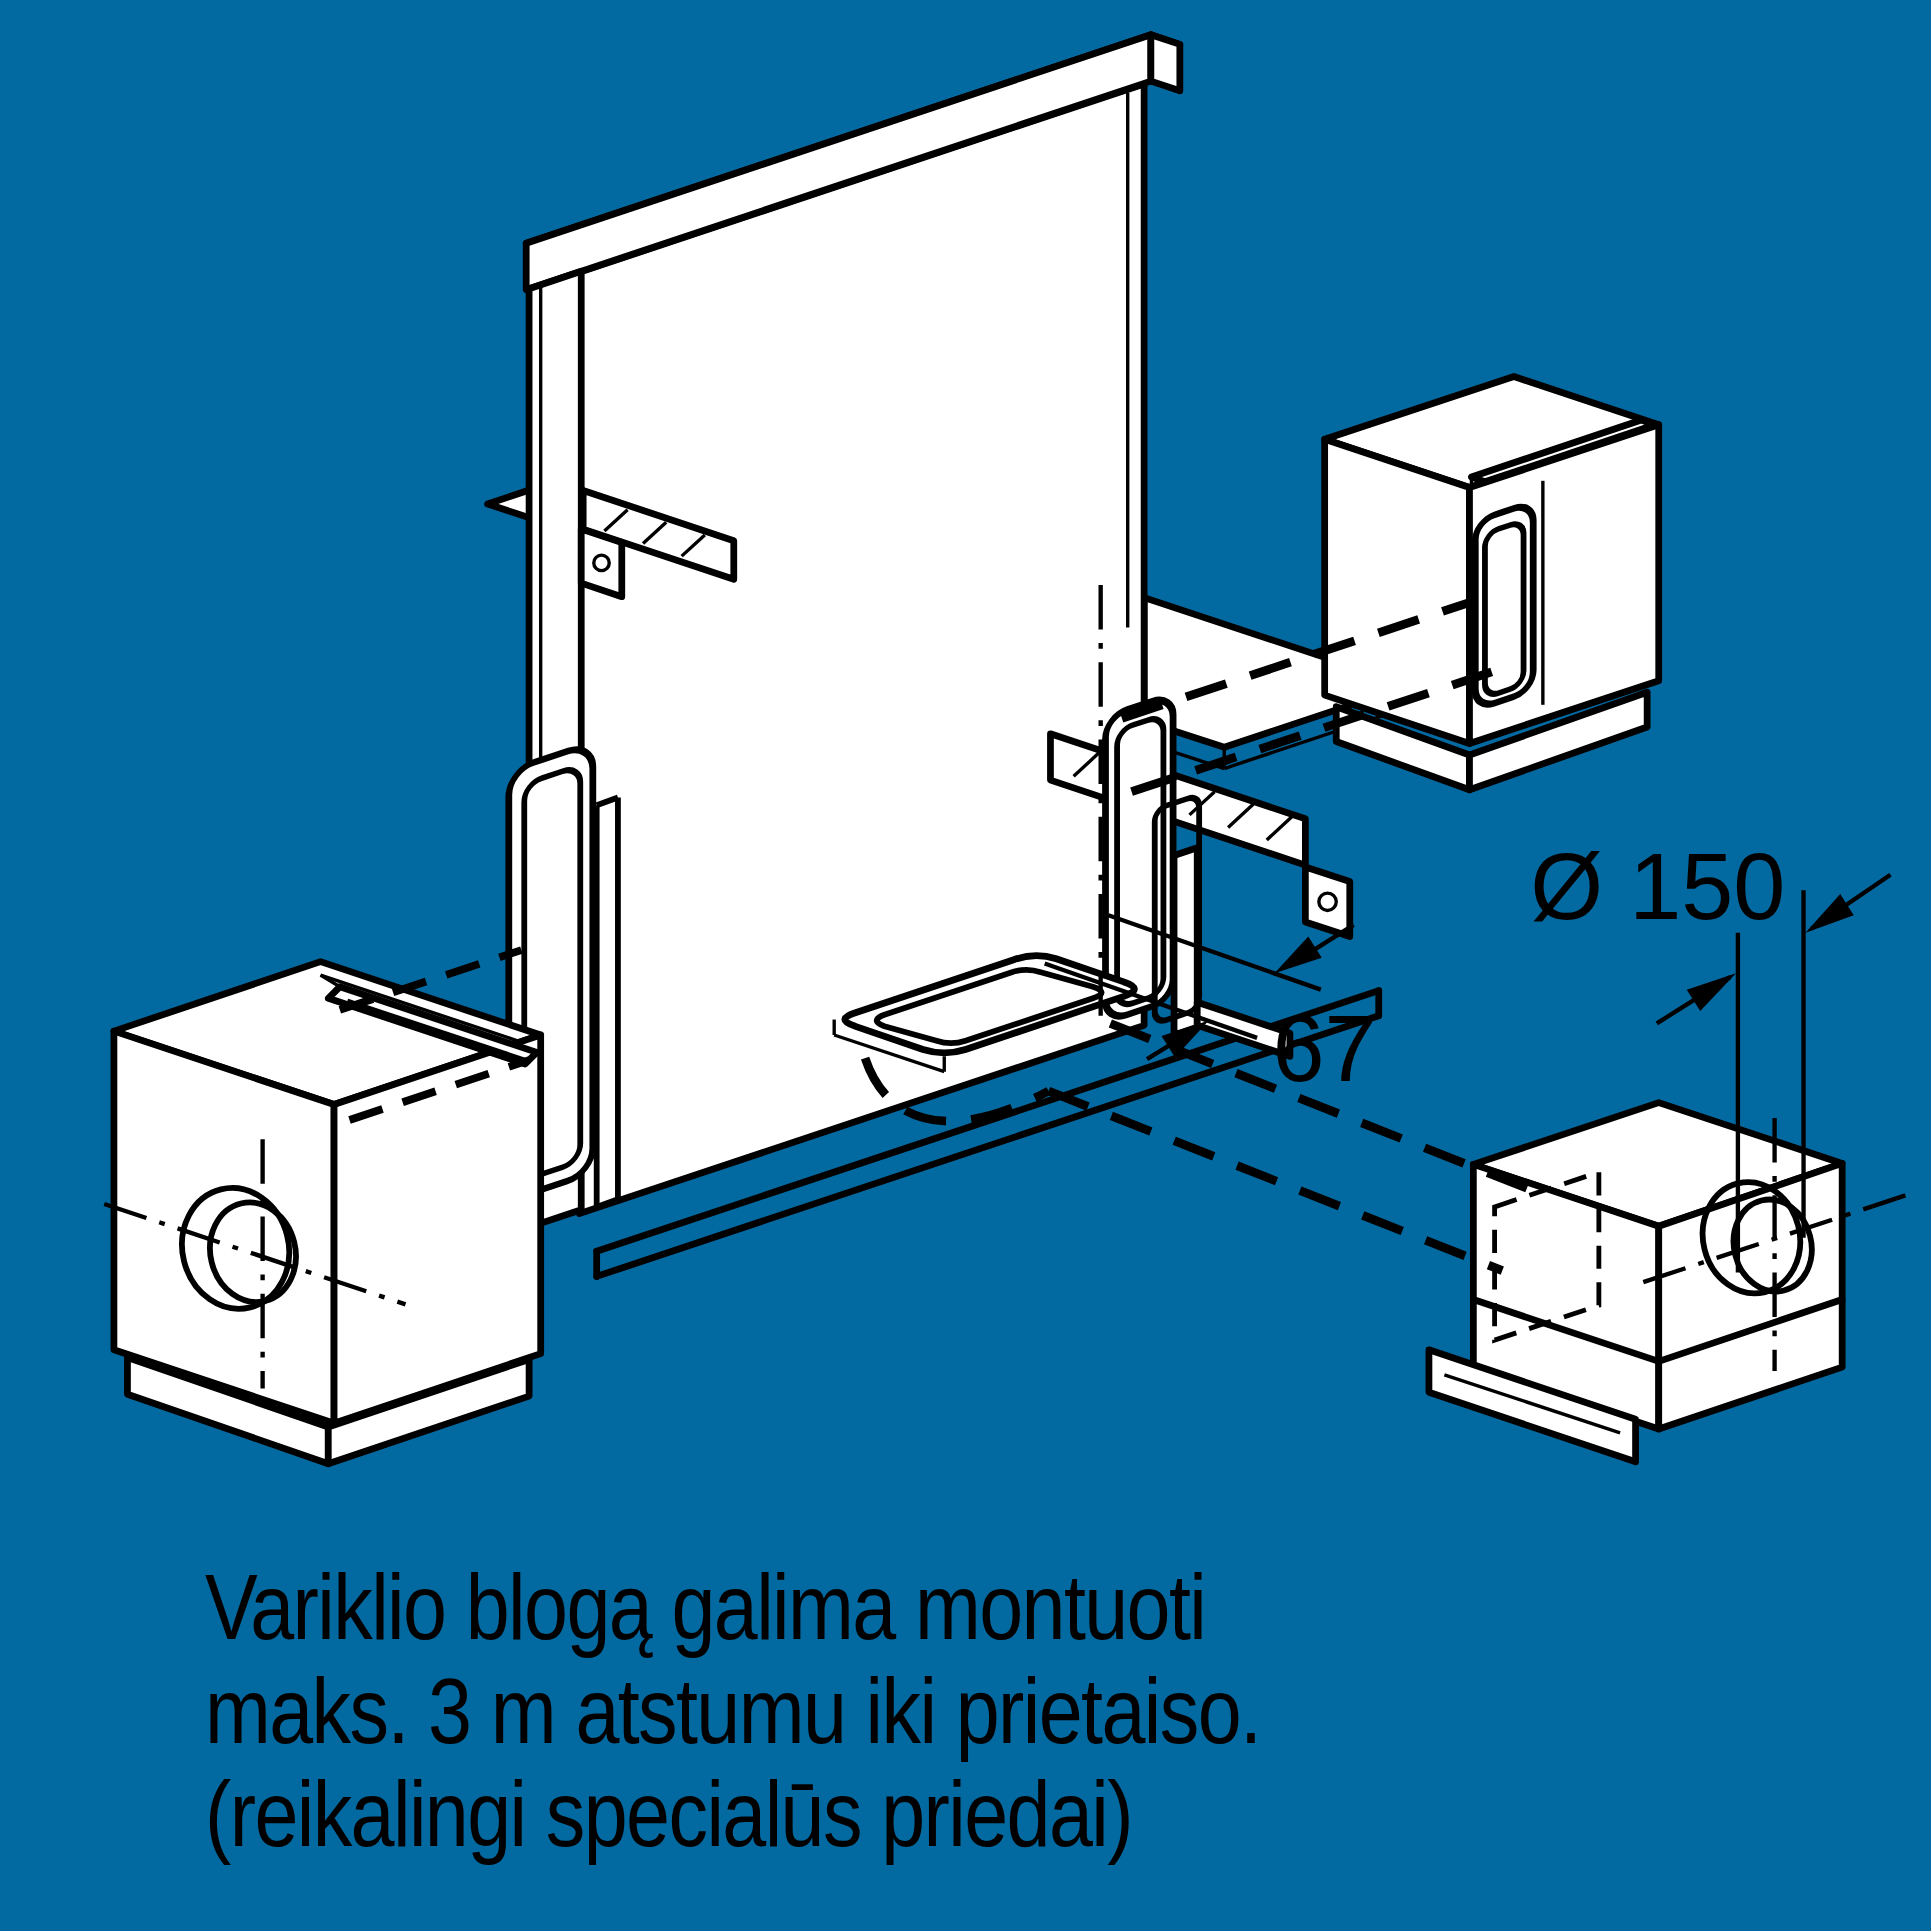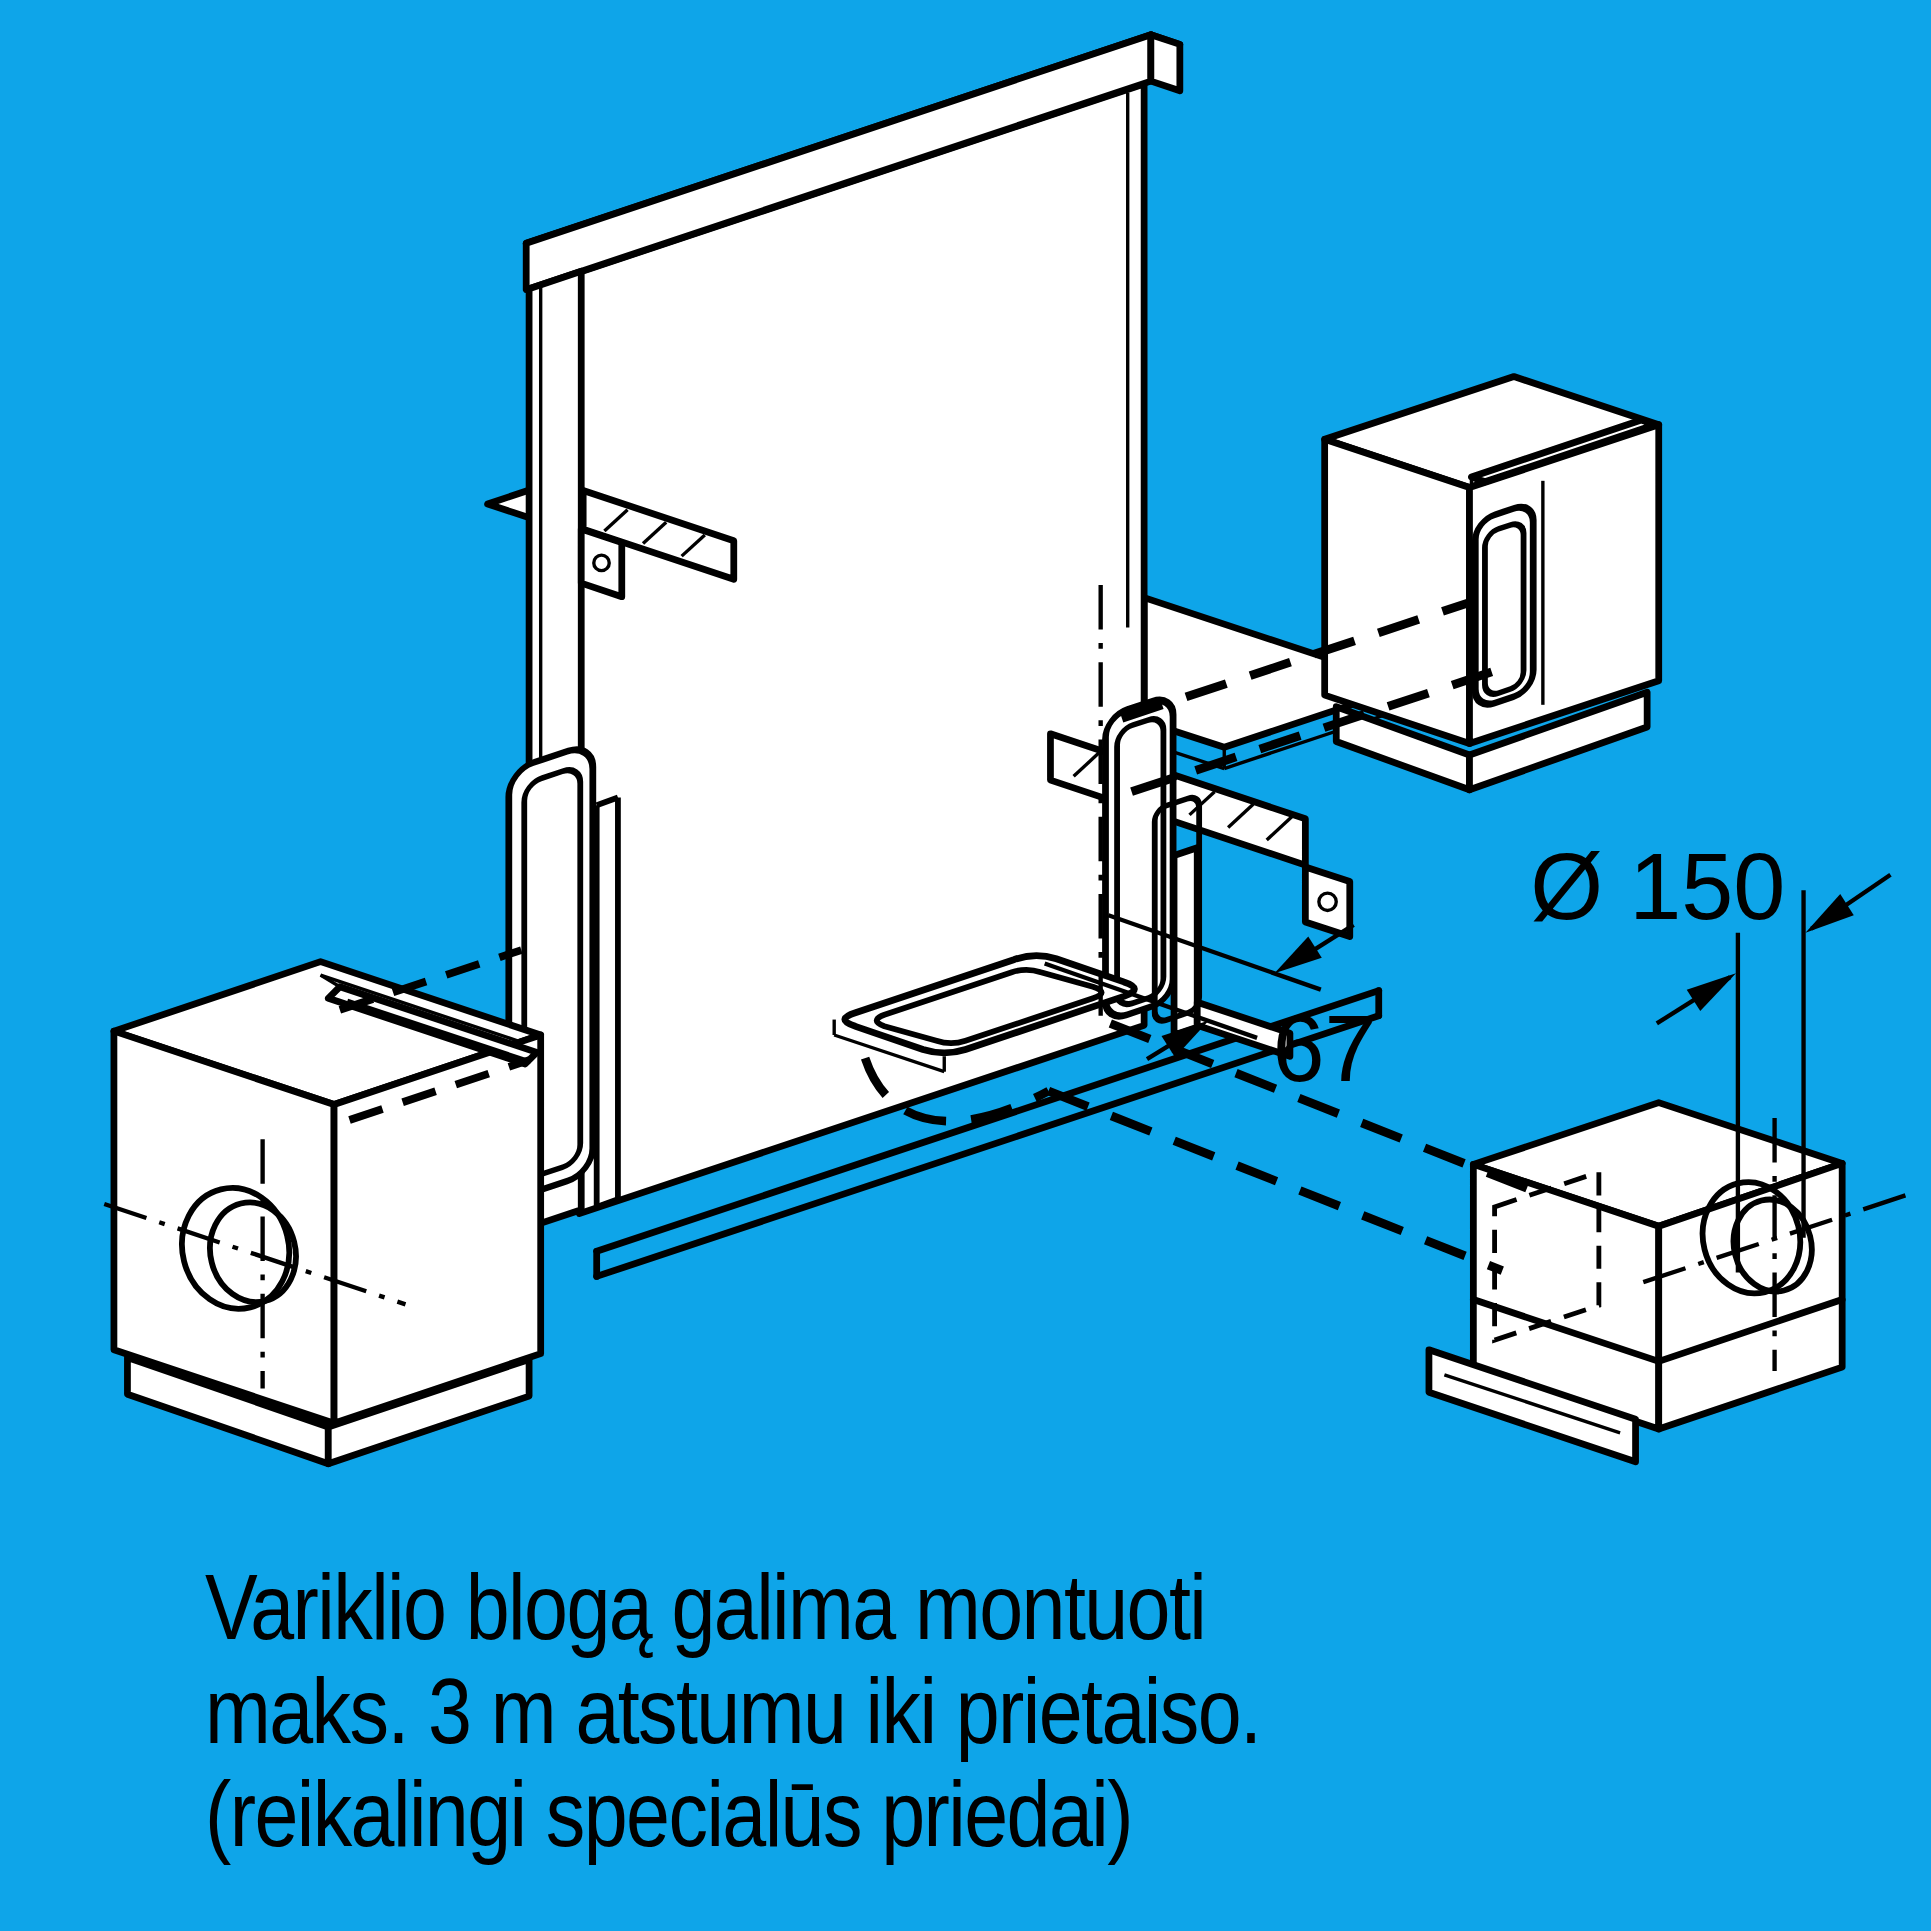--- a/index.html
+++ b/index.html
@@ -1,16 +1,16 @@
 <!DOCTYPE html>
 <html><head>
 <meta charset="utf-8">
 <style>
   html,body{margin:0;padding:0;background:#ffffff;}
-  .stage{position:relative;width:1931px;height:1931px;background:#0ea5e9;overflow:hidden;
+  .stage{position:relative;width:1931px;height:1931px;background:#0369a1;overflow:hidden;
          font-family:"Liberation Sans", sans-serif;}
   svg{position:absolute;left:0;top:0;}
   .caption{position:absolute;left:205px;top:1556px;color:#000;
            font-size:93px;line-height:1.115;letter-spacing:-1.9px;white-space:nowrap;
            transform:scaleX(0.85);transform-origin:left top;}
   .dim-text{font-family:"Liberation Sans", sans-serif;font-size:97px;fill:#000;}
   .o{fill:#fff;stroke:#000;stroke-width:7;stroke-linejoin:round;}
   .on{fill:none;stroke:#000;stroke-width:7;stroke-linejoin:round;stroke-linecap:round;}
   .t{fill:none;stroke:#000;stroke-width:3.5;stroke-linejoin:round;}
   .m{fill:none;stroke:#000;stroke-width:6;stroke-linejoin:round;}

